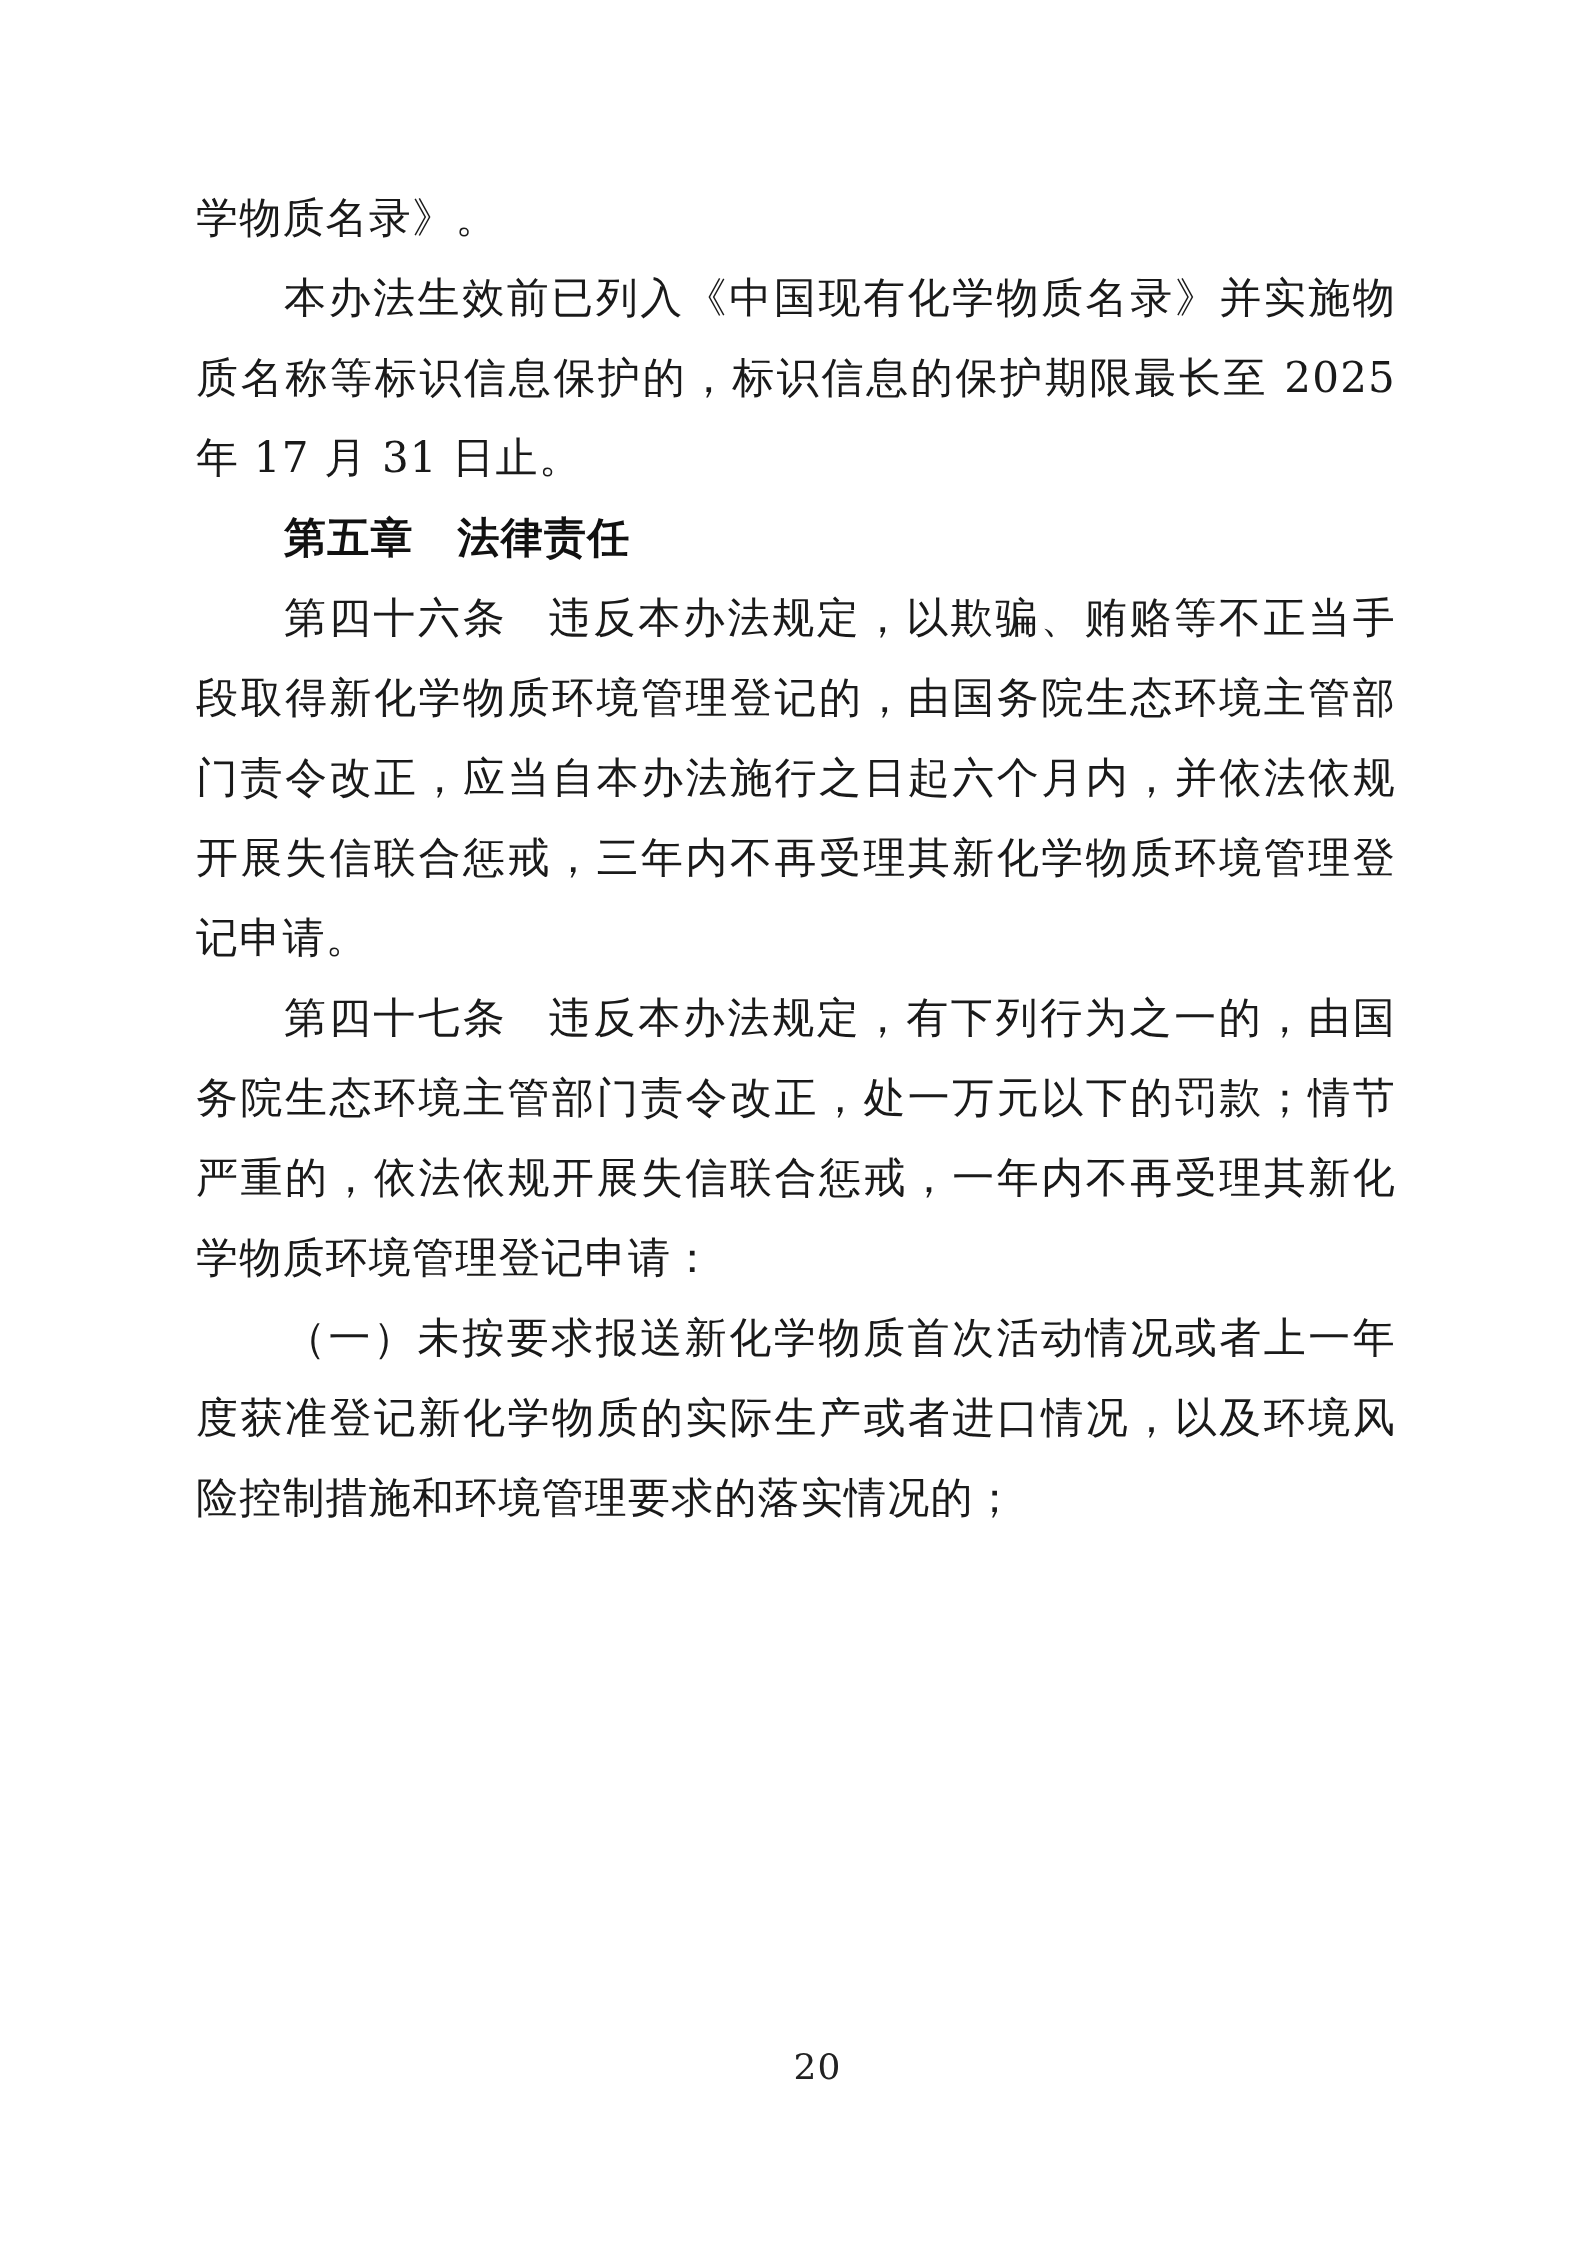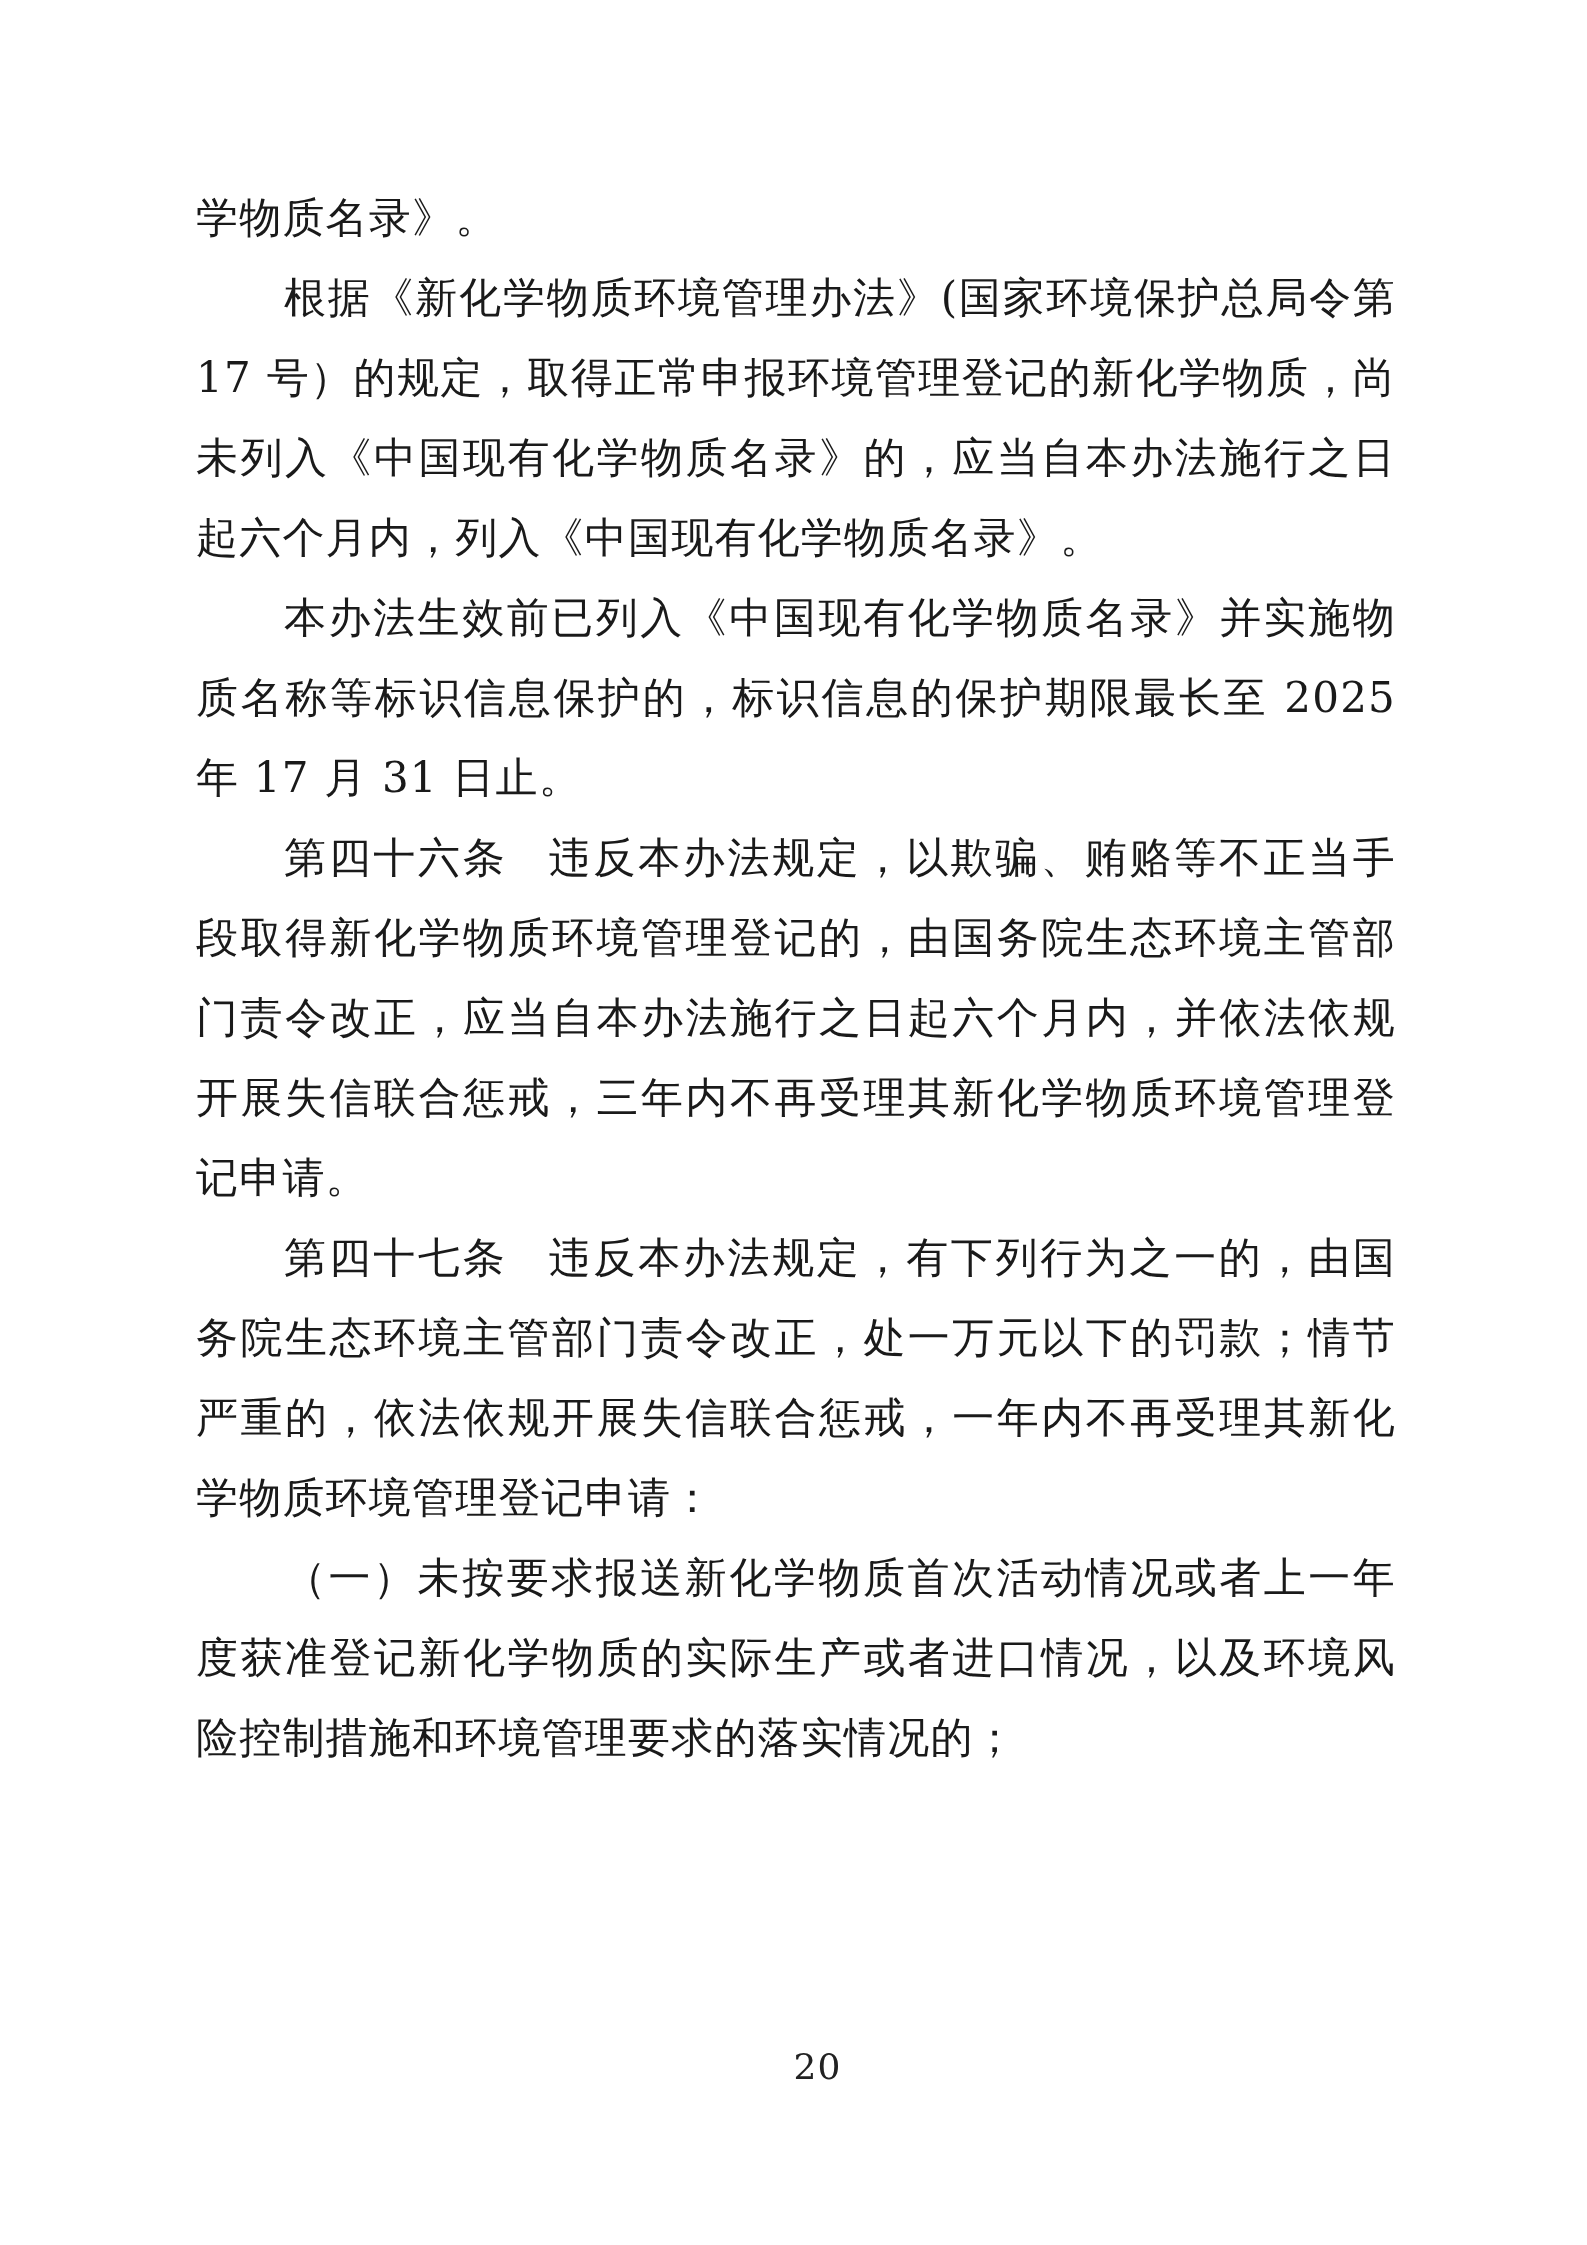--- a/index.html
+++ b/index.html
@@ -71,24 +71,24 @@
   }
 </style>
 </head>
 <body>
 
 <div class="page">
   <div class="content">
 
     <p class="para">学物质名录》。</p>
 
-    <p class="para indent">根据《新化学物质环境管理办法》(国家环境保护总局令第 17 号）的规定，取得正常申报环境管理登记的新化学物质，尚未列入《中国现有化学物质名录》的，应当自本办法施行之日起六个月内，列入《中国现有化学物质名录》。</p>
 
     <p class="para indent">本办法生效前已列入《中国现有化学物质名录》并实施物质名称等标识信息保护的，标识信息的保护期限最长至 2025 年 17 月 31 日止。</p>
 
+    <p class="heading"><span>第五章</span><span class="gap"></span><span>法律责任</span></p>
 
     <p class="para indent"><span class="article-label">第四十六条</span><span class="art-gap"></span><span>违反本办法规定，以欺骗、贿赂等不正当手段取得新化学物质环境管理登记的，由国务院生态环境主管部门责令改正，应当自本办法施行之日起六个月内，并依法依规开展失信联合惩戒，三年内不再受理其新化学物质环境管理登记申请。</span></p>
 
     <p class="para indent"><span class="article-label">第四十七条</span><span class="art-gap"></span><span>违反本办法规定，有下列行为之一的，由国务院生态环境主管部门责令改正，处一万元以下的罚款；情节严重的，依法依规开展失信联合惩戒，一年内不再受理其新化学物质环境管理登记申请：</span></p>
 
     <p class="para indent">（一）未按要求报送新化学物质首次活动情况或者上一年度获准登记新化学物质的实际生产或者进口情况，以及环境风险控制措施和环境管理要求的落实情况的；</p>
 
 
   </div>
 

